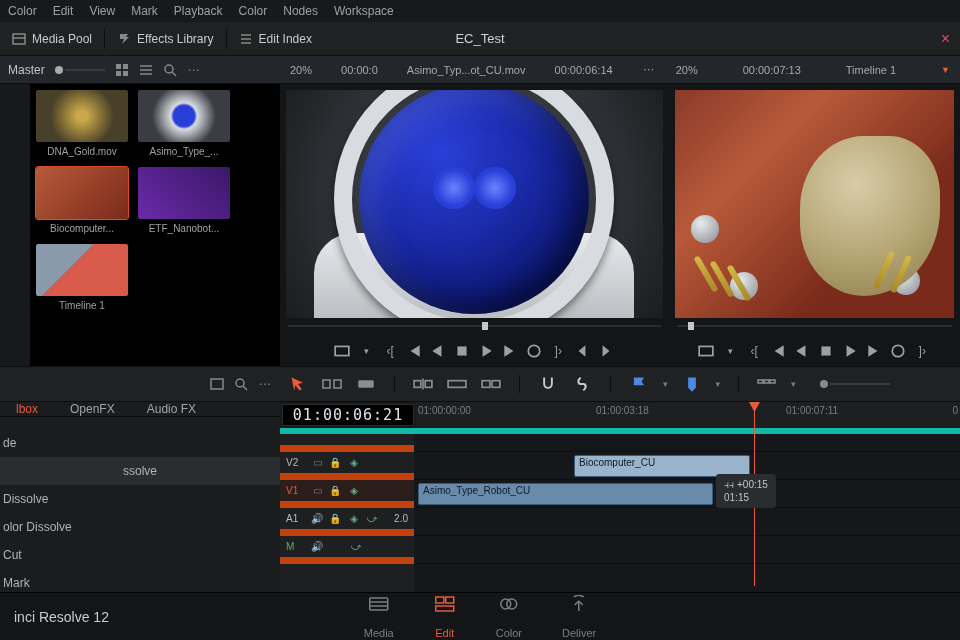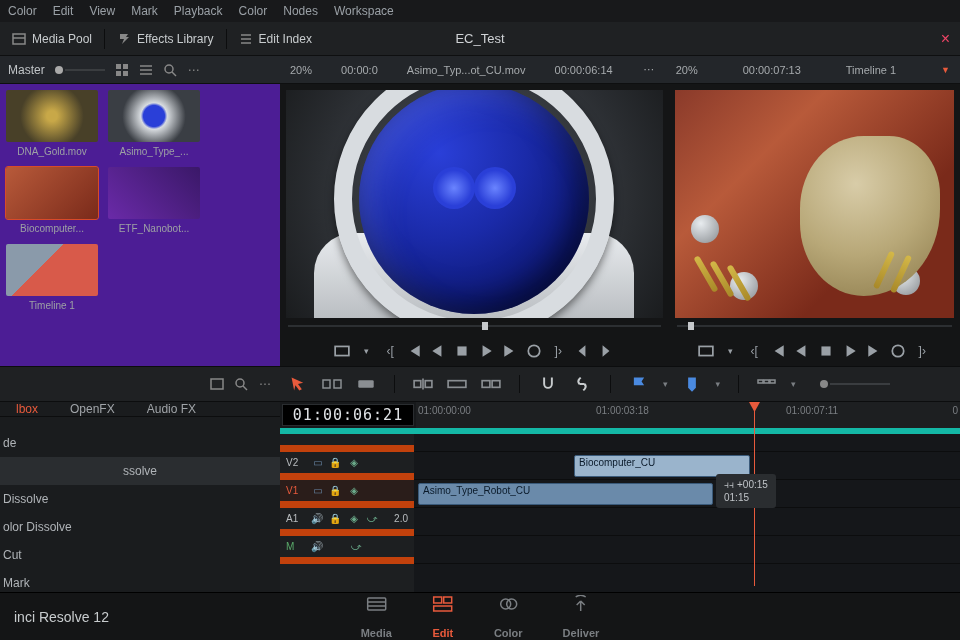--- a/index.html
+++ b/index.html
@@ -23,21 +23,21 @@
   .slider-dot { width: 8px; height: 8px; border-radius: 50%; background: #aaa; }
   .slider-track { width: 40px; height: 2px; background: #3a3d40; }
   .icon-sm { width: 14px; height: 14px; display: inline-flex; align-items: center; justify-content: center; color: #888; }
   .vh-right { flex: 1; display: flex; }
   .viewer-info { flex: 1; display: flex; align-items: center; justify-content: space-between; padding: 0 10px; }
   .viewer-info span { font-size: 11px; color: #a6aaad; }
   .tl-name { color: #e85a3c; }
   
   
   .main-split { display: flex; height: 282px; }
-  .media-pool { width: 280px; background: #4c1d95; display: flex; flex-direction: column; }
+  .media-pool { width: 280px; background: #000000; display: flex; }
   .media-sidebar { width: 30px; background: #18191b; }
   .media-content { flex: 1; padding: 6px; display: flex; flex-wrap: wrap; gap: 10px; align-content: flex-start; }
   .clip { width: 92px; display: flex; flex-direction: column; align-items: center; gap: 4px; }
   .clip-thumb { width: 92px; height: 52px; background: #2a2d30; border-radius: 2px; position: relative; overflow: hidden; }
   .clip-thumb.sel { outline: 1px solid #d94a2a; }
   .clip-label { font-size: 10px; color: #9da1a4; white-space: nowrap; overflow: hidden; text-overflow: ellipsis; width: 92px; text-align: center; }
   
   .viewers { flex: 1; display: flex; background: #141516; }
   .viewer { flex: 1; display: flex; flex-direction: column; position: relative; }
   .viewer-canvas { flex: 1; margin: 6px 6px 0 6px; background: #0a0a0a; position: relative; overflow: hidden; }
@@ -95,21 +95,21 @@
   .track-lanes { flex: 1; position: relative; background: #15171a; }
   .lane { position: absolute; left: 0; right: 0; height: 28px; border-bottom: 1px solid #0c0d0e; }
   .clip-block { position: absolute; height: 22px; top: 3px; background: #6a8aaa; border: 1px solid #3a5a7a; border-radius: 2px; font-size: 10px; color: #0a1a2a; padding: 1px 4px; overflow: hidden; }
   .clip-block.sel { background: #9ab4cc; }
   .trim-tip { position: absolute; background: #2a2d30; color: #c0c4c8; font-size: 10px; padding: 4px 8px; border-radius: 3px; z-index: 10; line-height: 1.3; }
   
   
   .bottom-nav { position: absolute; bottom: 0; left: 0; right: 0; height: 48px; background: #141516; border-top: 1px solid #000; display: flex; align-items: center; }
   .app-label { padding: 0 14px; color: #c8ccce; font-size: 14px; }
   .nav-tabs { margin-left: auto; margin-right: auto; display: flex; gap: 40px; position: absolute; left: 50%; transform: translateX(-50%); }
-  .nav-tab { display: flex; flex-direction: column; align-items: center; gap: 14px; color: #7a7e82; font-size: 11px; font-weight: bold; }
+  .nav-tab { display: flex; flex-direction: column; align-items: center; gap: 14px; color: #7a7e82; font-size: 11px; }
   .nav-tab.active { color: #e85a3c; }
   .nav-ic { width: 22px; height: 18px; display: flex; align-items: center; justify-content: center; }
   
   
   svg { width: 100%; height: 100%; }
   .stroke { stroke: currentColor; fill: none; stroke-width: 1.5; }
   .fill { fill: currentColor; }
   
   
   .th-dna { background: radial-gradient(circle, #c8a848 10%, #484028 60%); }

